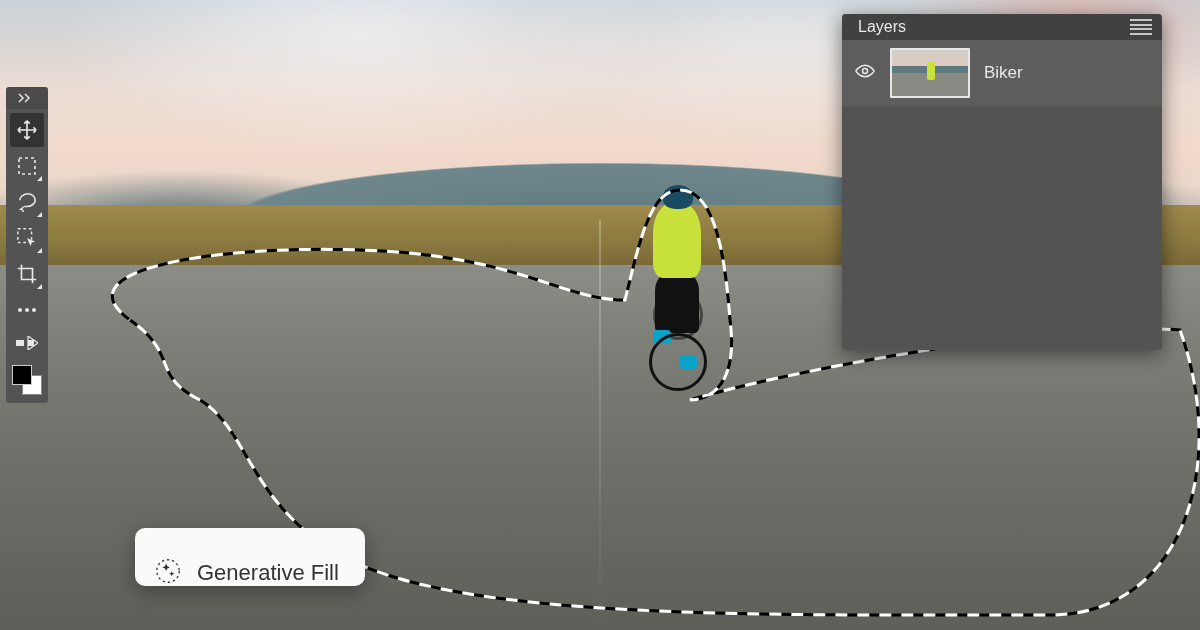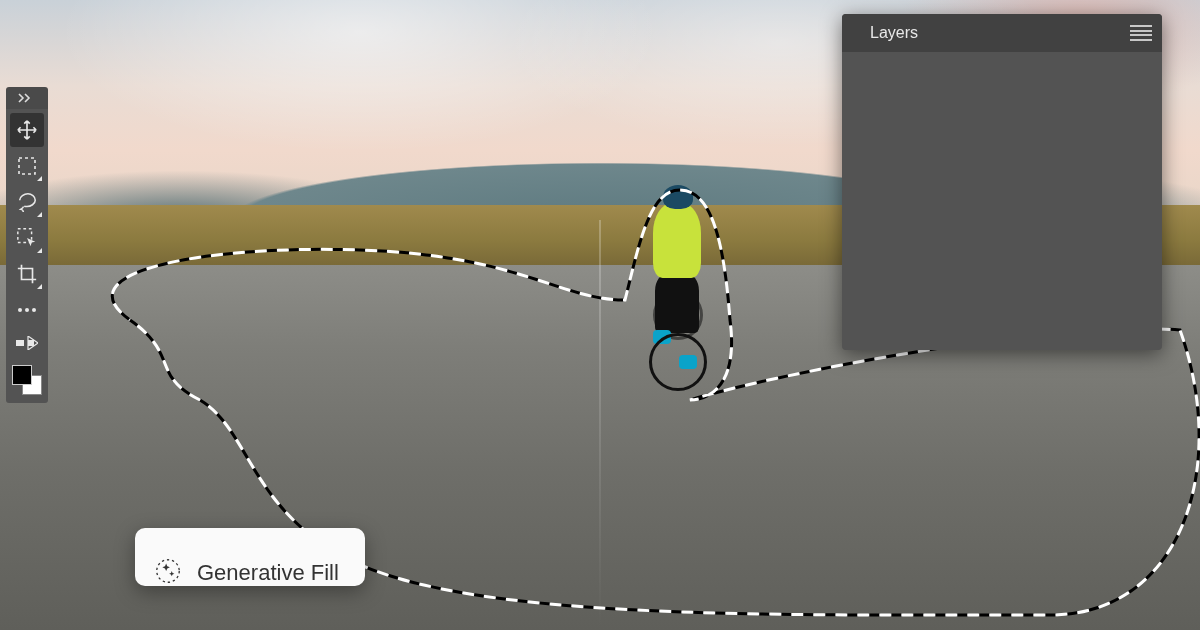--- a/index.html
+++ b/index.html
@@ -104,22 +104,22 @@
   .swatches .fg{position:absolute;left:0;top:0;width:20px;height:20px;background:#000;border:1px solid #ccc;}
   .swatches .bg{position:absolute;right:0;bottom:0;width:20px;height:20px;background:#fff;border:1px solid #888;}
 
   
   .layers-panel{
     position:absolute; right:38px; top:14px; width:320px; height:336px;
     background:#535353; border-radius:4px; box-shadow:0 4px 20px rgba(0,0,0,.5);
     color:#e8e8e8; display:flex; flex-direction:column; overflow:hidden;
   }
   .layers-header{
-    height:38px; background:#414141; display:flex; align-items:center;
-    padding:0 10px 0 28px; justify-content:space-between; font-size:16px;
+    height:26px; background:#414141; display:flex; align-items:center;
+    padding:0 10px 0 16px; justify-content:space-between; font-size:16px;
   }
   .hamburger{ width:22px; height:16px; display:flex; flex-direction:column; justify-content:space-between; cursor:pointer;}
   .hamburger span{height:2px;background:#c8c8c8;}
   .layer-row{
     height:66px; background:#5d5d5d; display:flex; align-items:center; gap:14px;
     padding:0 10px 0 12px;
   }
   .eye{ width:22px; text-align:center; cursor:pointer;}
   .thumb{
     width:80px; height:50px; border:2px solid #e8e8e8; background:#888;
@@ -237,20 +237,35 @@
 <div class="layers-panel">
   <div class="layers-header">
     <span>Layers</span>
     <div class="hamburger">
       <span></span>
         <span></span>
         <span></span>
         <span></span>
     </div>
   </div>
+  <div class="layer-row">
+    <div class="eye">
+      <svg width="20" height="14" viewBox="0 0 24 16" fill="none" stroke="#e8e8e8" stroke-width="1.8">
+        <path d="M1 8s4-7 11-7 11 7 11 7-4 7-11 7S1 8 1 8z"></path>
+          <circle cx="12" cy="8" r="3"></circle>
+      </svg>
+    </div>
+    <div class="thumb">
+      <div class="tsky"></div>
+        <div class="tmnt"></div>
+        <div class="trd"></div>
+        <div class="tcy"></div>
+    </div>
+    <div class="layer-name">Biker</div>
+  </div>
 </div>
 
 <div class="genfill">
   <span class="sparkle-wrap">
     <svg width="30" height="30" viewBox="0 0 32 32">
       <circle cx="16" cy="16" r="12" fill="none" stroke="#333" stroke-width="1.4" stroke-dasharray="2.5 3"></circle>
       <path d="M14 8l1.2 2.8L18 12l-2.8 1.2L14 16l-1.2-2.8L10 12l2.8-1.2z" fill="#333"></path>
       <path d="M20 16l.8 2 2 .8-2 .8-.8 2-.8-2-2-.8 2-.8z" fill="#333"></path>
     </svg>
   </span>

